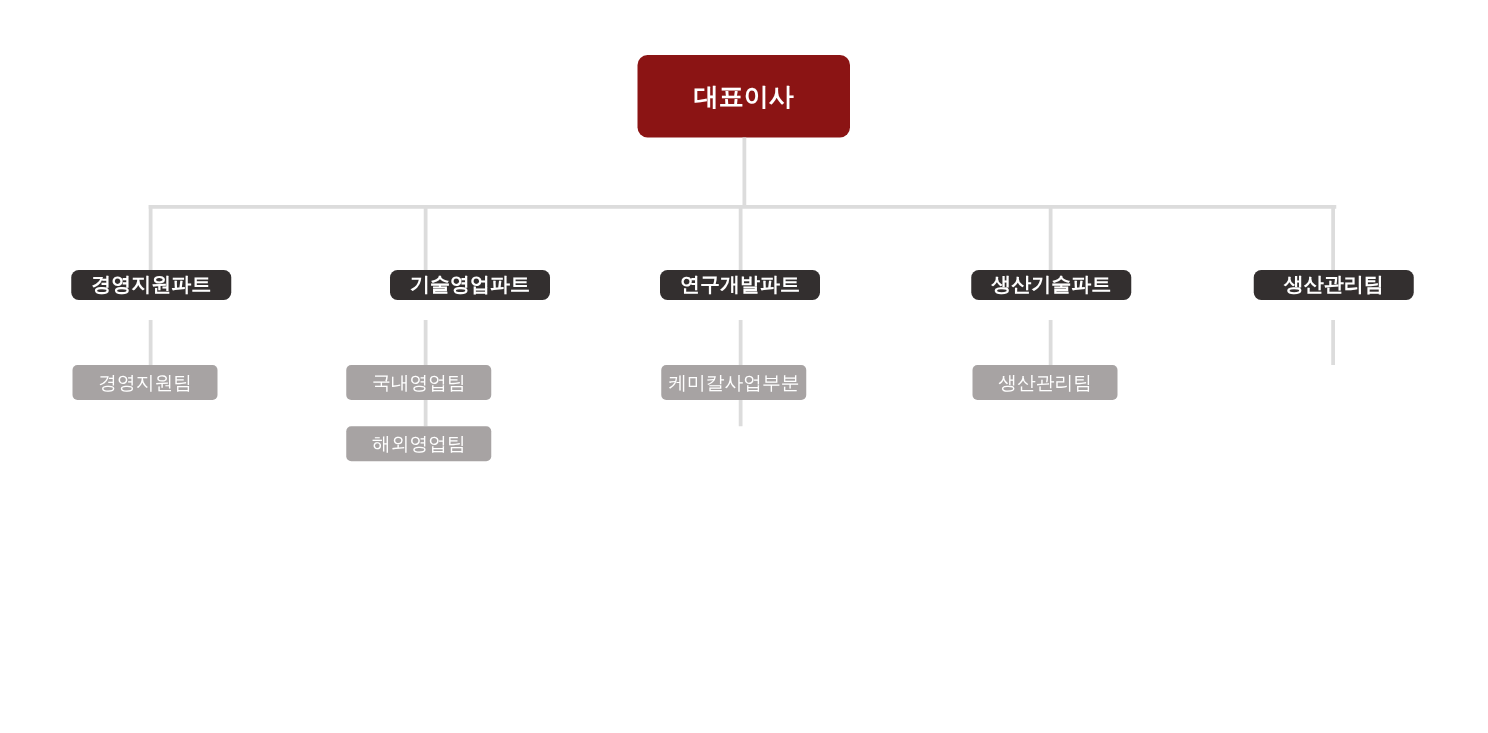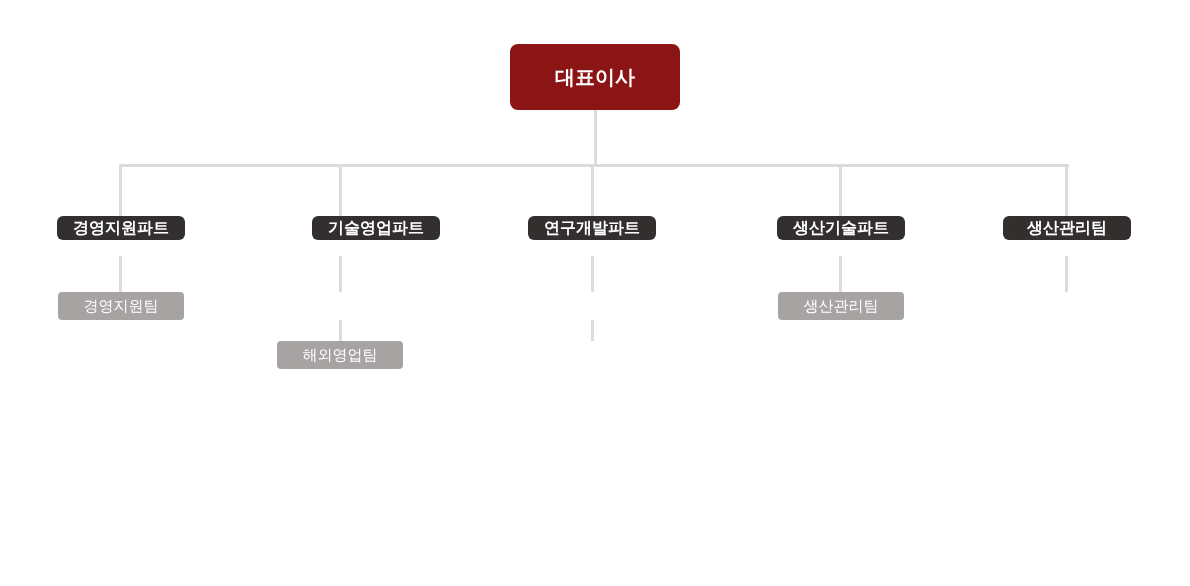--- a/index.html
+++ b/index.html
@@ -39,21 +39,21 @@
   .part-box {
     top: 216px;
     width: 128px;
     height: 24px;
     background: #332f2f;
     border-radius: 6px;
     font-size: 16px;
     font-weight: bold;
   }
   .team-box {
-    width: 126px;
+    width: 116px;
     height: 28px;
     background: #a7a3a3;
     border-radius: 4px;
     font-size: 15px;
     font-weight: 500;
   }
   .team-row1 { top: 292px; }
   .team-row2 { top: 341px; }
   .line {
     position: absolute;
@@ -102,26 +102,32 @@
   <div class="box part-box col1-box">
     <span>경영지원파트</span>
   </div>
   <div class="box team-box team-row1 col1-team">
     <span>경영지원팀</span>
   </div>
 
   <div class="box part-box col2-box">
     <span>기술영업파트</span>
   </div>
+  <div class="box team-box team-row1 col2-team">
+    <span>국내영업팀</span>
+  </div>
   <div class="box team-box team-row2 col2-team">
     <span>해외영업팀</span>
   </div>
 
   <div class="box part-box col3-box">
     <span>연구개발파트</span>
+  </div>
+  <div class="box team-box team-row1 col3-team">
+    <span>케미칼사업부분</span>
   </div>
 
   <div class="box team-box team-row1 col4-team">
     <span>생산관리팀</span>
   </div>
   <div class="box part-box col4-box">
     <span>생산기술파트</span>
   </div>
 
   <div class="box part-box col5-box">

